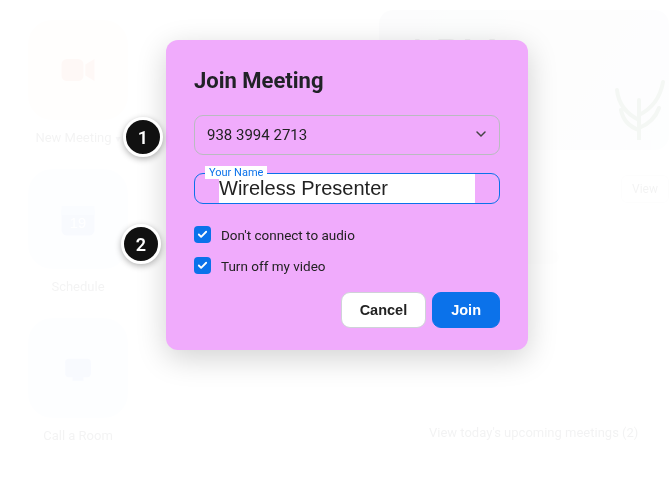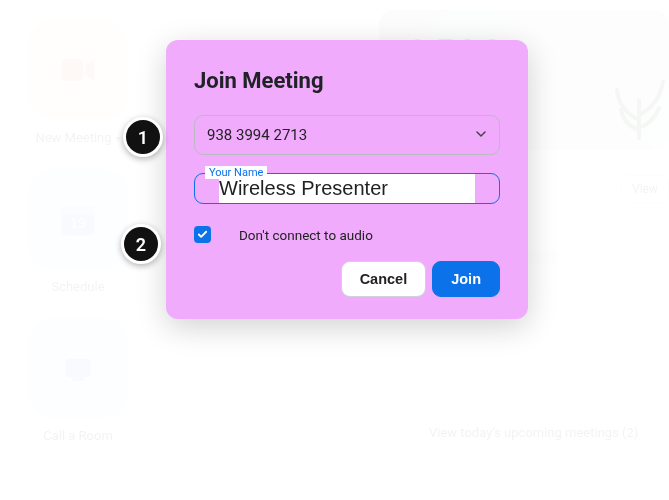--- a/index.html
+++ b/index.html
@@ -141,21 +141,21 @@
   .field-text input {
     border: none; outline: none;
     width: 100%; height: 100%;
     font-size: 20px;
     color: #222;
   }
 
   .checkrow {
     display: flex;
     align-items: center;
-    gap: 28px;
+    gap: 10px;
     margin-bottom: 14px;
     font-size: 13.5px;
     color: #222;
   }
   .checkbox {
     width: 17px; height: 17px;
     border-radius: 4px;
     background: #0b72ea;
     display: flex;
     align-items: center;
@@ -278,20 +278,28 @@
 
   <div class="checkrow">
     <div class="checkbox">
       <svg viewBox="0 0 12 12">
           <path d="M2 6l2.5 2.5L10 3" stroke="#fff" stroke-width="2" fill="none" stroke-linecap="round" stroke-linejoin="round"></path>
         </svg>
     </div>
     <span>Don't connect to audio</span>
   </div>
 
+  <div class="checkrow">
+    <div class="checkbox">
+      <svg viewBox="0 0 12 12">
+          <path d="M2 6l2.5 2.5L10 3" stroke="#fff" stroke-width="2" fill="none" stroke-linecap="round" stroke-linejoin="round"></path>
+        </svg>
+    </div>
+    <span>Turn off my video</span>
+  </div>
 
   <div class="actions">
     <button class="btn">Cancel</button>
     <button class="btn primary">Join</button>
   </div>
 </div>
 
 <div class="annot" style="left:123px; top:117px;">
     <span>1</span>
   </div>

